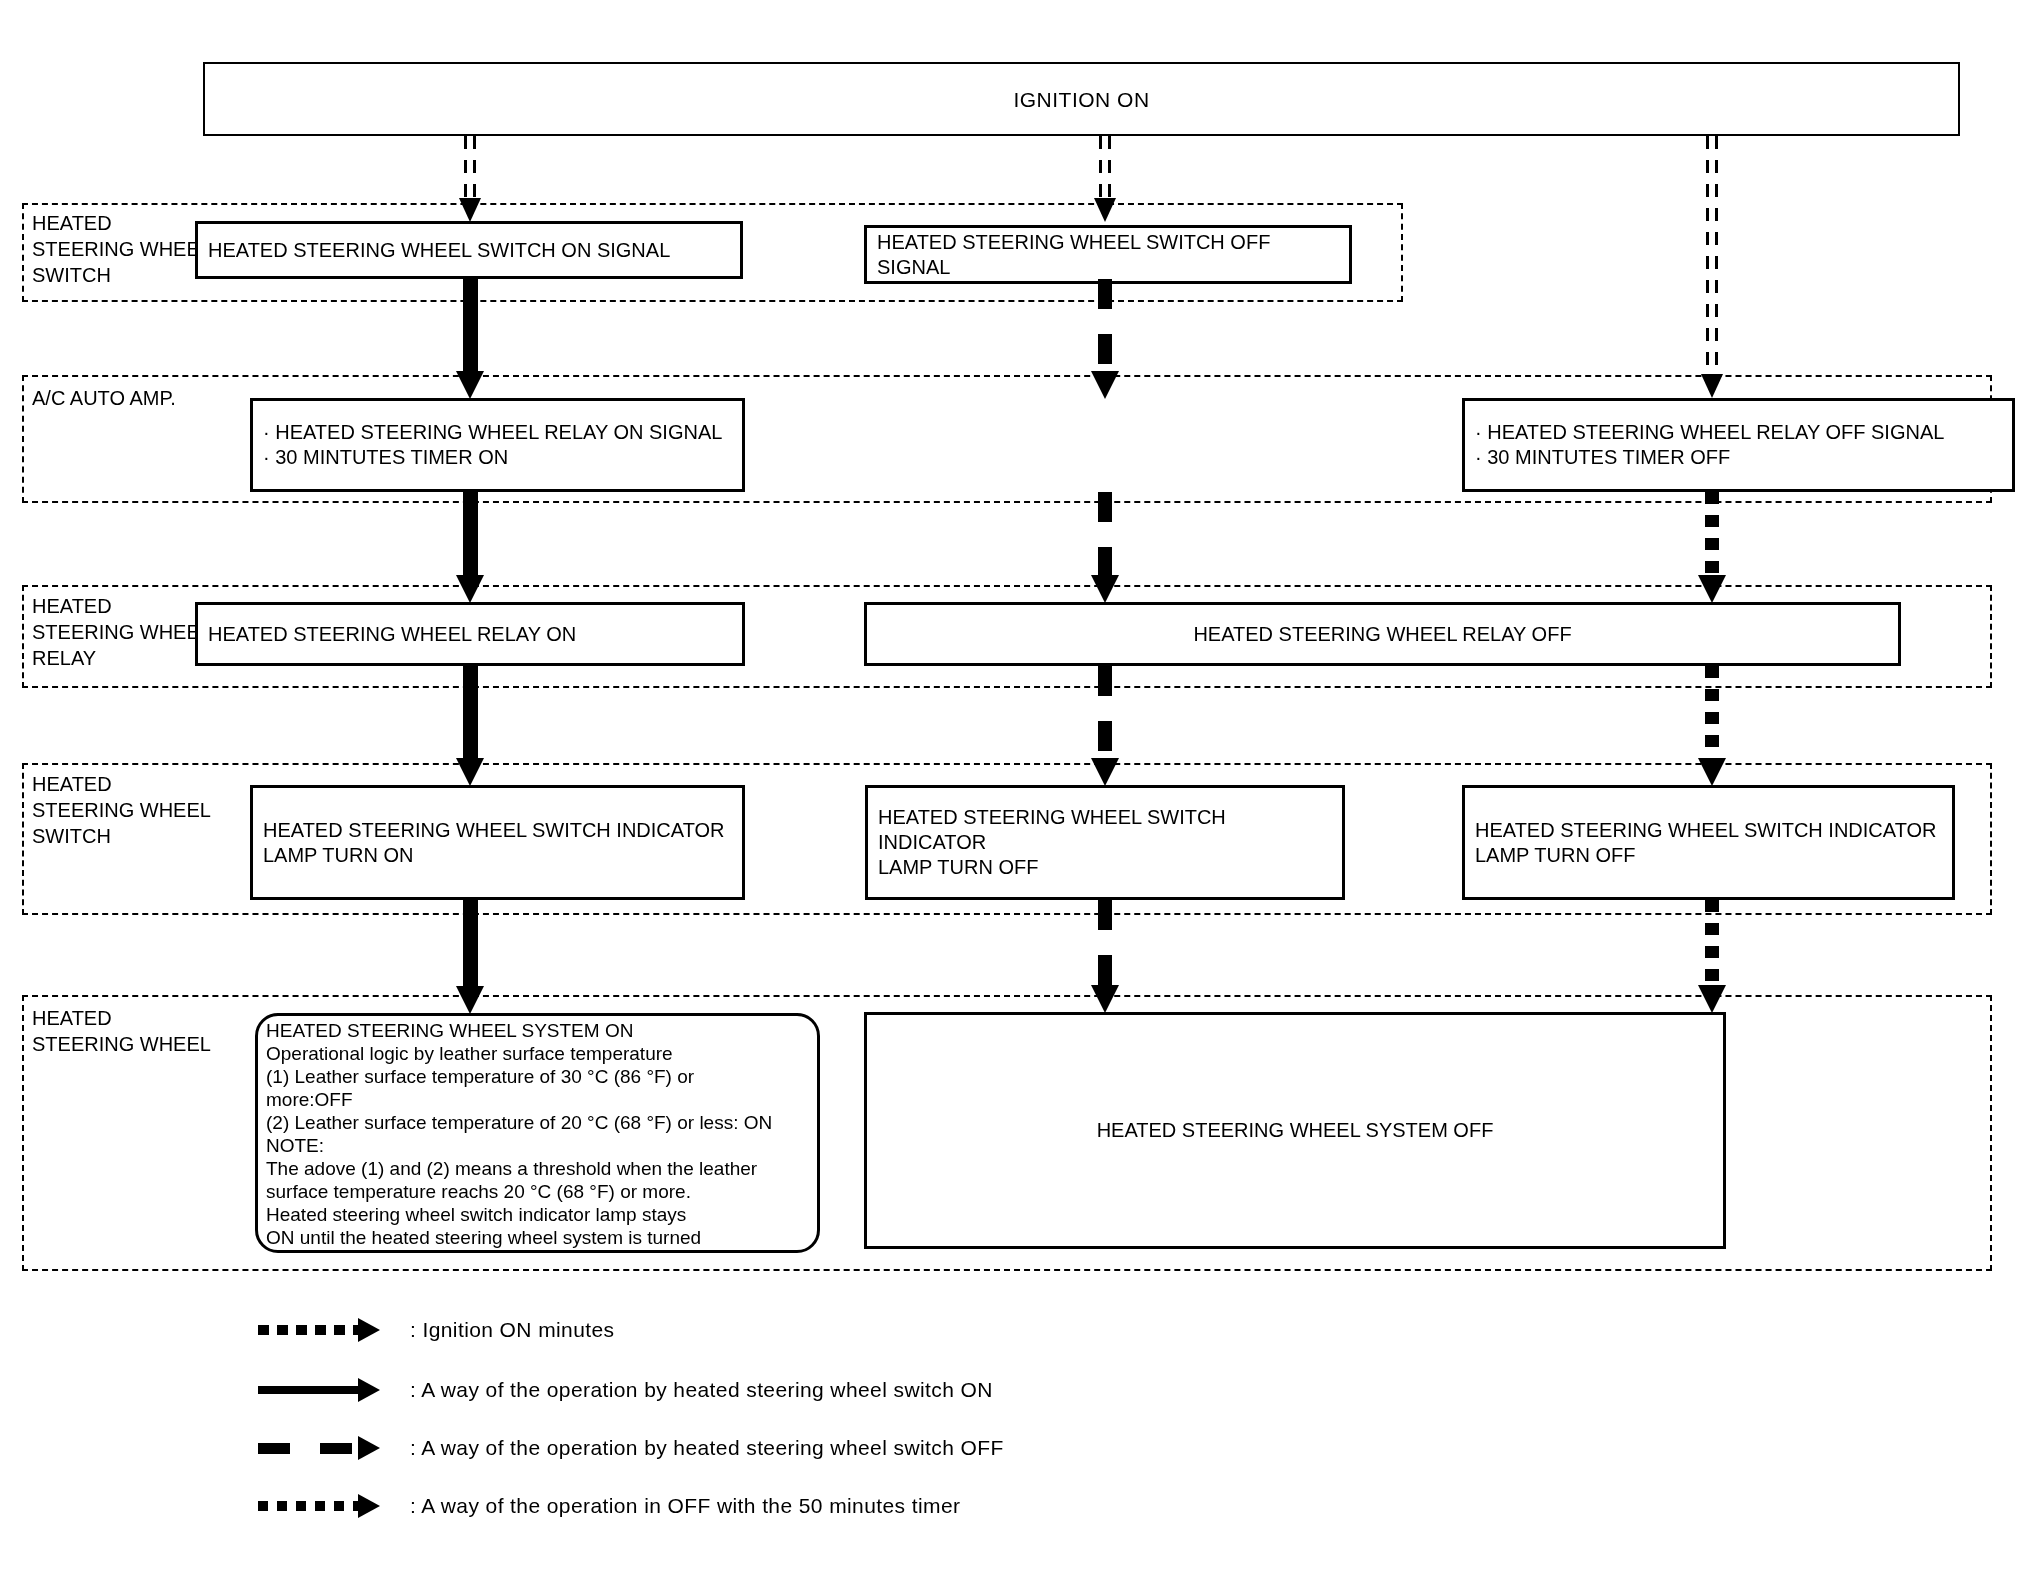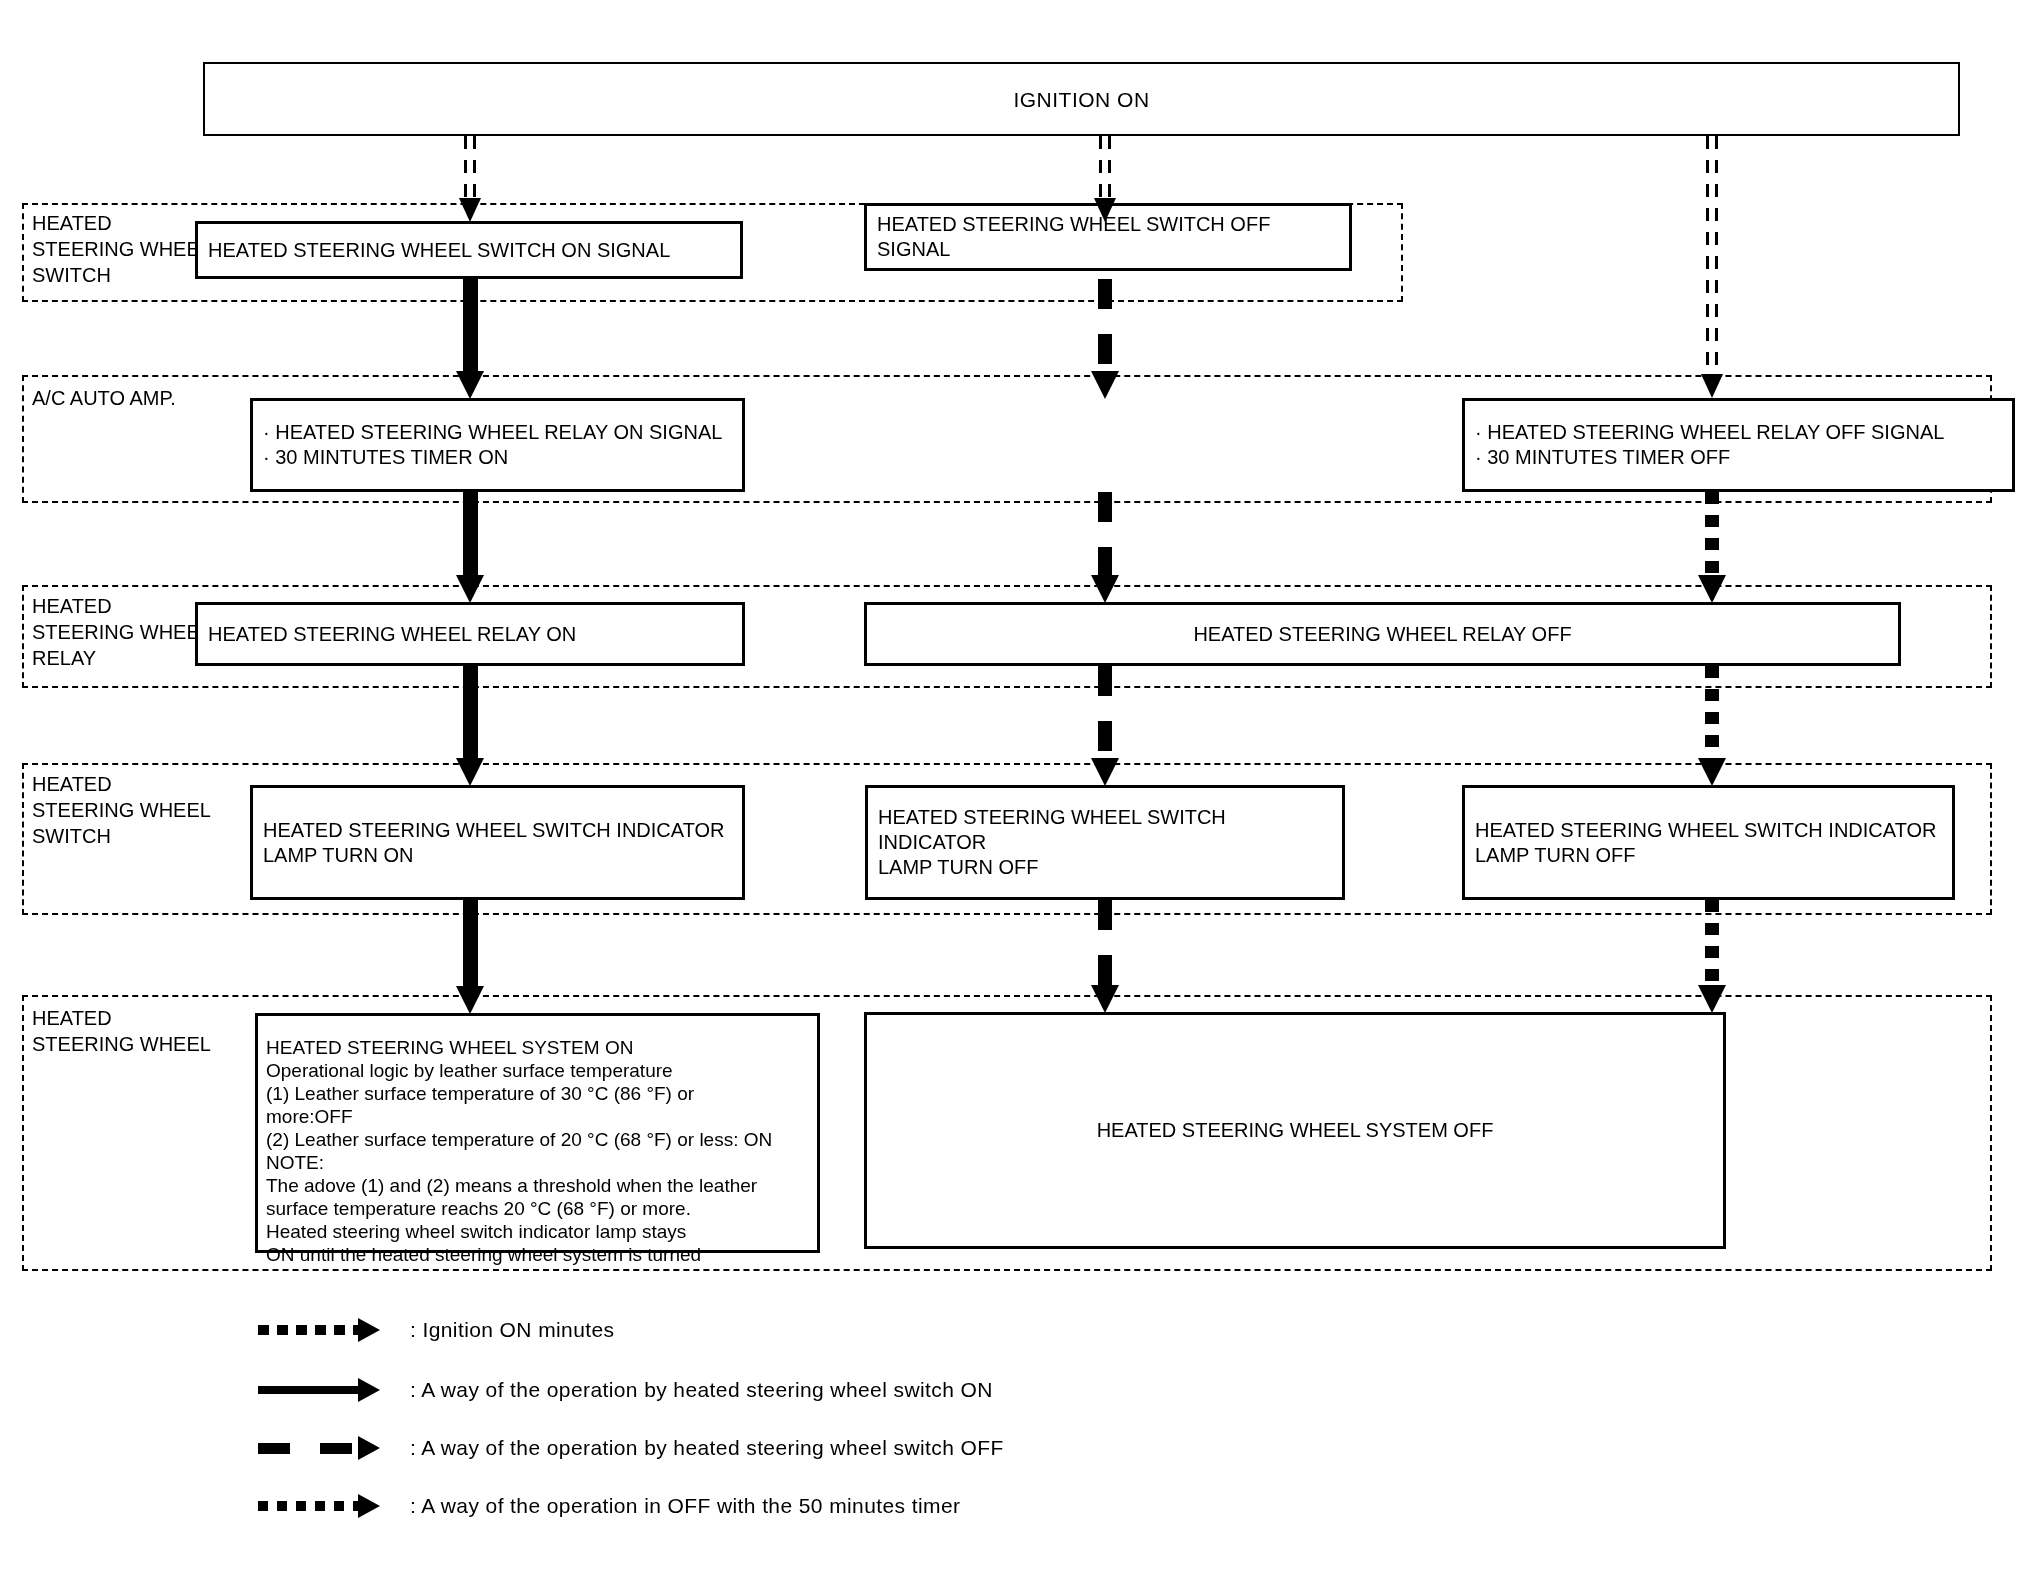--- a/index.html
+++ b/index.html
@@ -4,21 +4,21 @@
 <style>
   html,body{margin:0;padding:0;background:#ffffff;}
   #canvas{position:relative;width:2020px;height:1571px;background:#fff;
           font-family:"Liberation Sans",sans-serif;color:#000;overflow:hidden;}
 
   
   .bx{position:absolute;border:3px solid #000;background:#fff;box-sizing:border-box;
       display:flex;align-items:center;padding:4px 10px;font-size:20px;line-height:25px;
       white-space:pre-line;}
   .bx.center{justify-content:center;text-align:center;}
-  .bx.top{align-items:flex-start;font-size:19px;line-height:23px;padding:20px 8px;}
+  .bx.top{align-items:flex-start;font-size:19px;line-height:23px;padding:3px 8px;border-radius:23px;}
   .bx.title{border-width:2px;justify-content:center;font-size:21px;letter-spacing:.5px;}
 
   
   .sect{position:absolute;border:2px dashed #000;box-sizing:border-box;}
   .lbl{position:absolute;font-size:20px;line-height:26px;white-space:pre-line;}
 
   
   .ar{position:absolute;width:30px;display:flex;flex-direction:column;align-items:center;}
   .ar .sh{flex:1 1 auto;}
   .ar .hd{width:0;height:0;border-left:14px solid transparent;border-right:14px solid transparent;
@@ -64,21 +64,21 @@
 RELAY</div>
   <div class="lbl" style="left:32px;top:771px">HEATED
 STEERING WHEEL
 SWITCH</div>
   <div class="lbl" style="left:32px;top:1005px">HEATED
 STEERING WHEEL</div>
 
   <div class="bx title" style="left:203px;top:62px;width:1757px;height:74px">IGNITION ON</div>
 
   <div class="bx" style="left:195px;top:221px;width:548px;height:58px">HEATED STEERING WHEEL SWITCH ON SIGNAL</div>
-  <div class="bx" style="left:864px;top:203px;width:488px;height:68px">HEATED STEERING WHEEL SWITCH OFF SIGNAL</div>
+  <div class="bx" style="left:864px;top:225px;width:488px;height:59px">HEATED STEERING WHEEL SWITCH OFF SIGNAL</div>
 
   <div class="bx" style="left:250px;top:398px;width:495px;height:94px">· HEATED STEERING WHEEL RELAY ON SIGNAL
 · 30 MINTUTES TIMER ON</div>
   <div class="bx" style="left:1462px;top:398px;width:553px;height:94px">· HEATED STEERING WHEEL RELAY OFF SIGNAL
 · 30 MINTUTES TIMER OFF</div>
 
   <div class="bx" style="left:195px;top:602px;width:550px;height:64px">HEATED STEERING WHEEL RELAY ON</div>
   <div class="bx center" style="left:864px;top:602px;width:1037px;height:64px">HEATED STEERING WHEEL RELAY OFF</div>
 
   <div class="bx" style="left:250px;top:785px;width:495px;height:115px">HEATED STEERING WHEEL SWITCH INDICATOR

